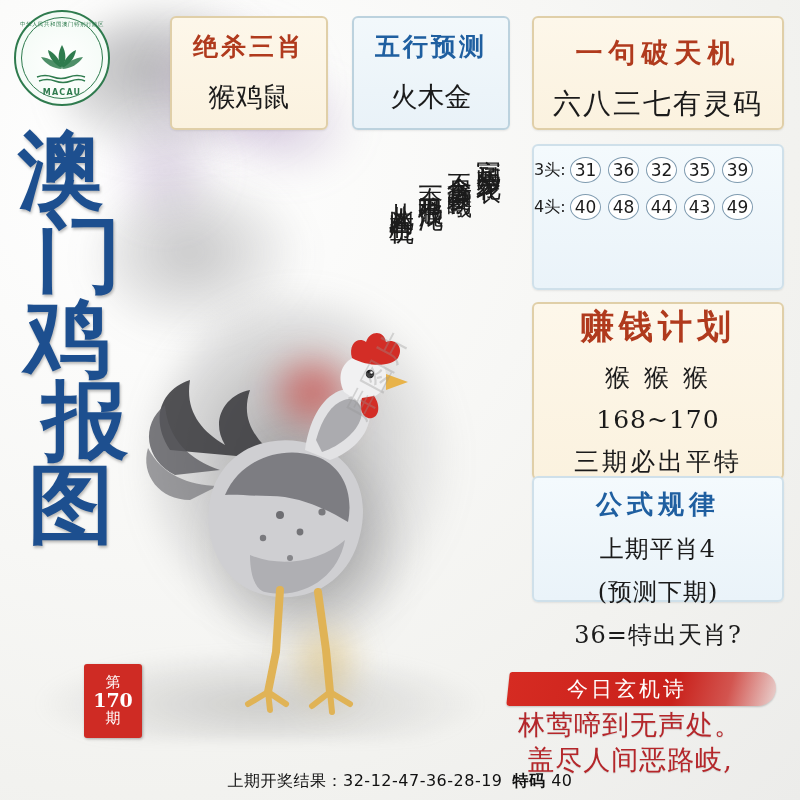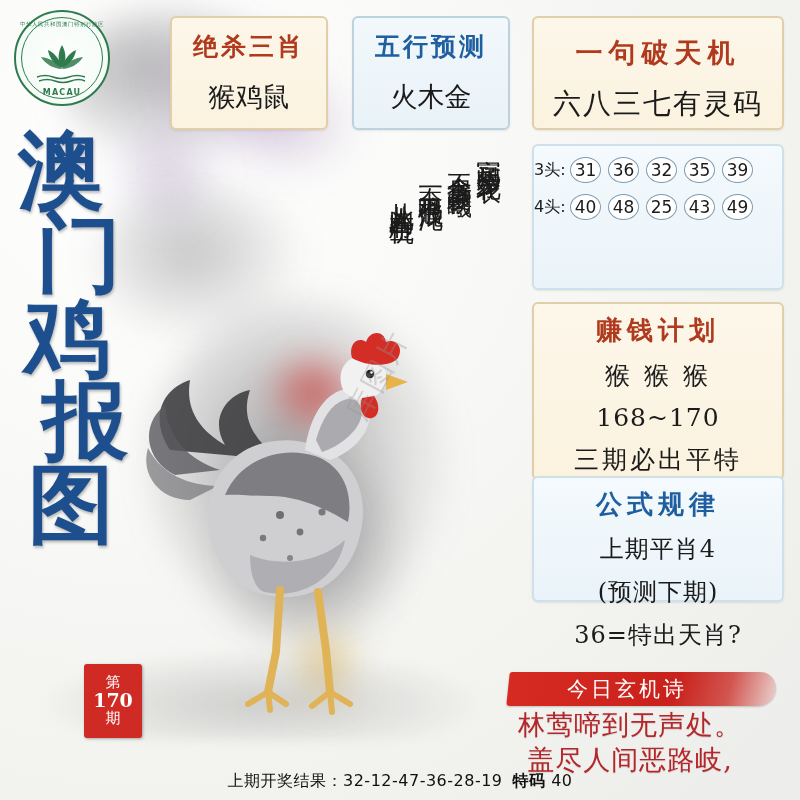--- a/index.html
+++ b/index.html
@@ -287,22 +287,21 @@
   }
 
   
   .panel-zhuanqian {
     left: 532px; top: 302px; width: 252px; height: 178px;
     border: 2px solid #e0cfa8;
     background: linear-gradient(180deg, #fdf7ea 0%, #fbf2df 100%);
     box-shadow: 0 1px 2px rgba(0,0,0,0.08);
   }
   .panel-zhuanqian .p-title {
-    margin-top: 9px;
-    font-size: 26px;
+    font-size: 34px;
     color: #b03a1d;
     letter-spacing: 5px;
   }
   .panel-zhuanqian .line {
     margin-top: 11px;
     font-size: 25px;
     color: #1b1b1b;
     letter-spacing: 3px;
   }
   .panel-zhuanqian .line.nums { letter-spacing: 1px; }
@@ -503,21 +502,21 @@
       <div class="ball">36</div>
       <div class="ball">32</div>
       <div class="ball">35</div>
       <div class="ball">39</div>
     </div>
 
     <div class="row-nums">
       <div class="row-label">4头:</div>
       <div class="ball">40</div>
       <div class="ball">48</div>
-      <div class="ball">25</div>
+      <div class="ball">44</div>
       <div class="ball">43</div>
       <div class="ball">49</div>
     </div>
   </div>
 
   <div class="panel panel-zhuanqian">
     <div class="p-title">赚钱计划</div>
     <div class="line">猴 猴 猴</div>
     <div class="line nums">168~170</div>
     <div class="line">三期必出平特</div>

